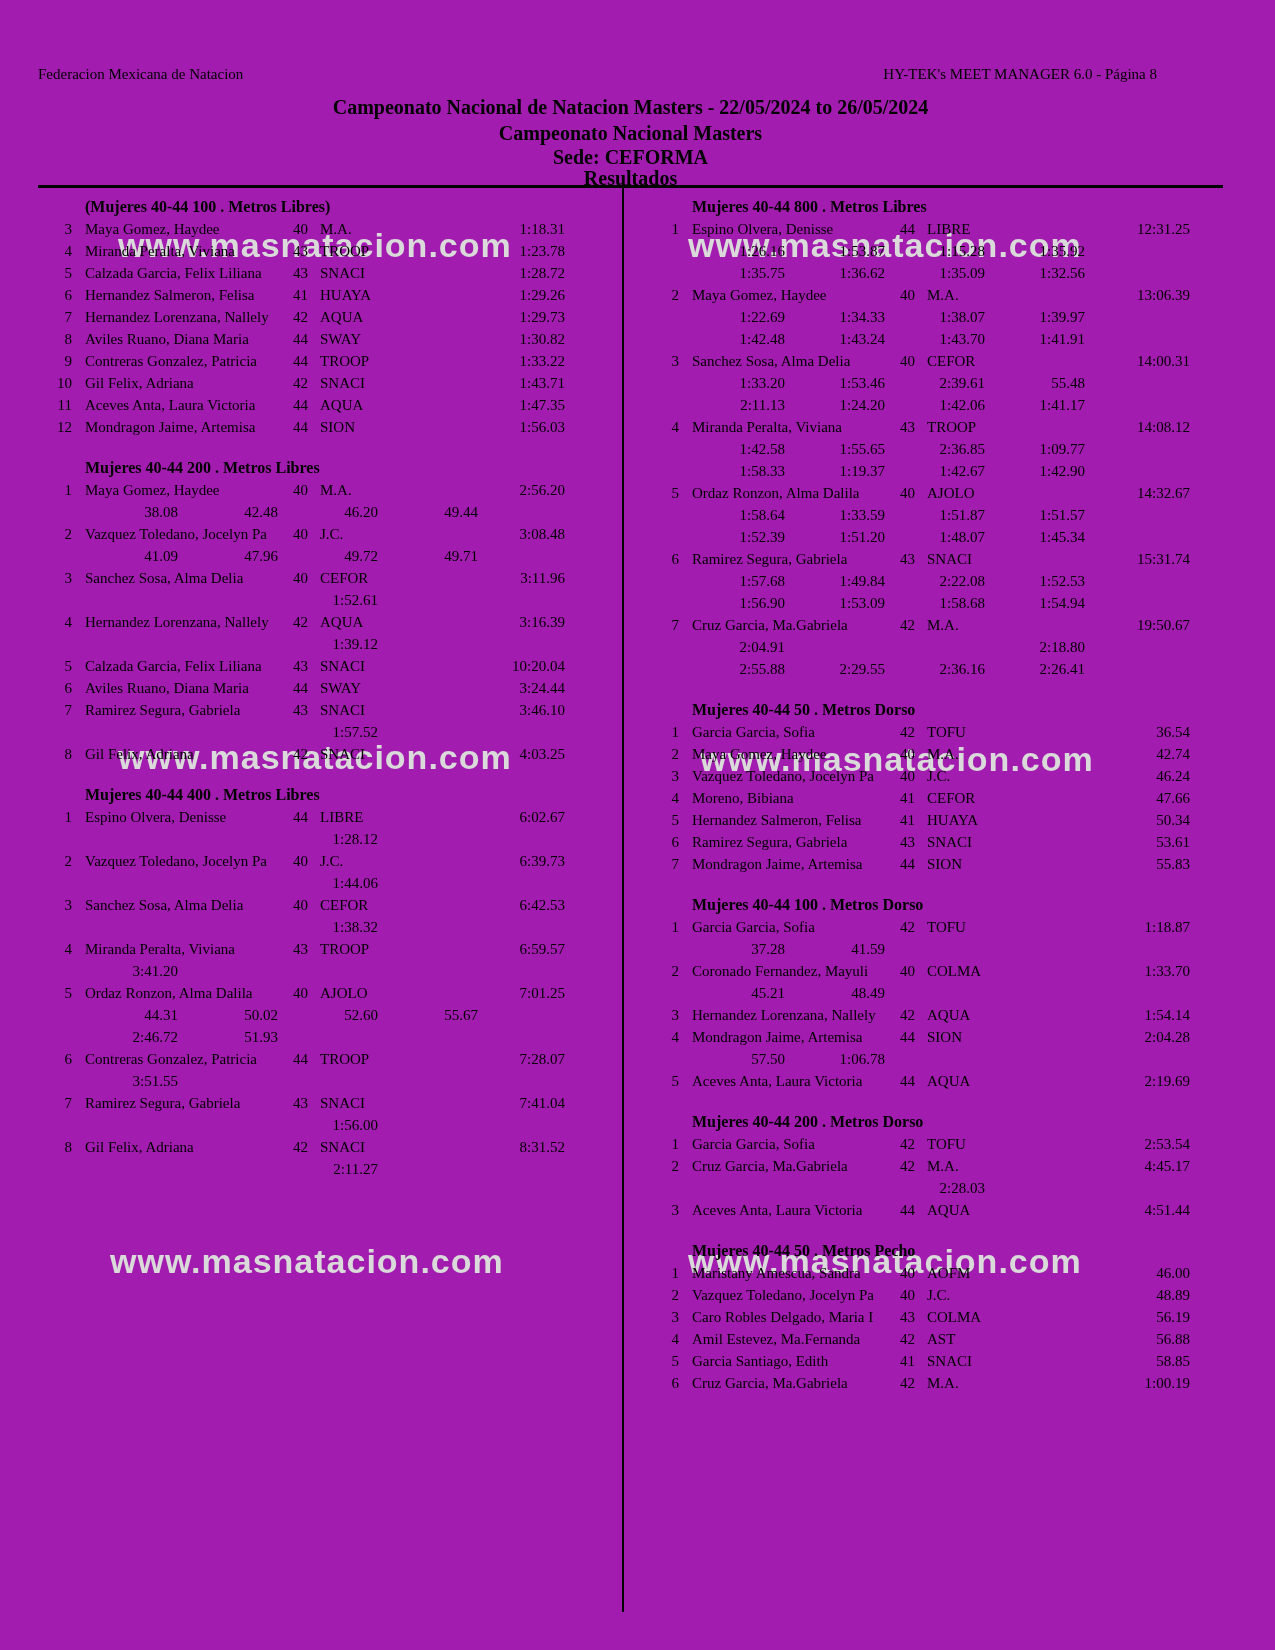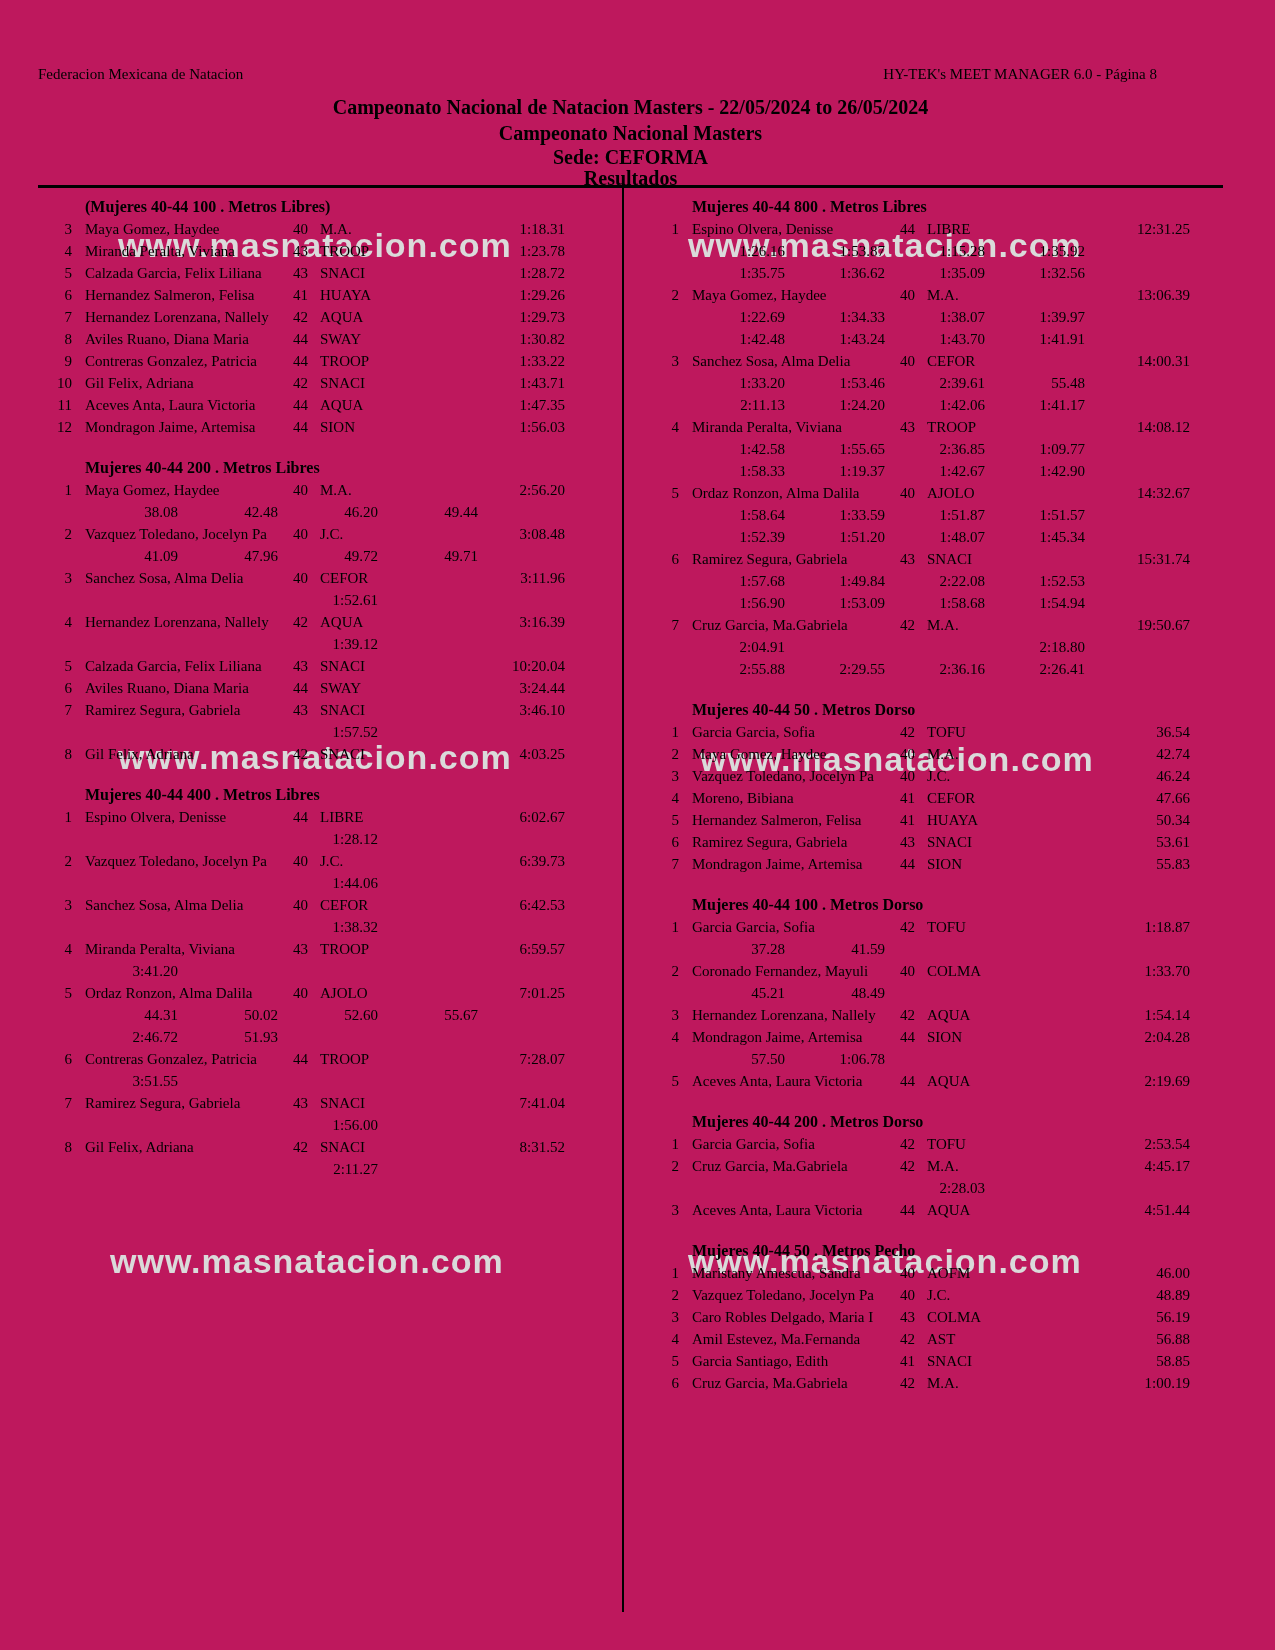--- a/index.html
+++ b/index.html
@@ -1,20 +1,20 @@
 <!DOCTYPE html>
 <html><head>
 <meta charset="utf-8">
 <style>
   html, body { margin: 0; padding: 0; background: #ffffff; }
   .page {
     position: relative;
     width: 1275px;
     height: 1650px;
-    background: #be185d;
+    background: #a21caf;
     color: #000000;
     font-family: "Liberation Serif", serif;
     overflow: hidden;
   }
   
   .header-row {
     position: absolute;
     top: 66px;
     left: 38px;
     width: 1119px;

